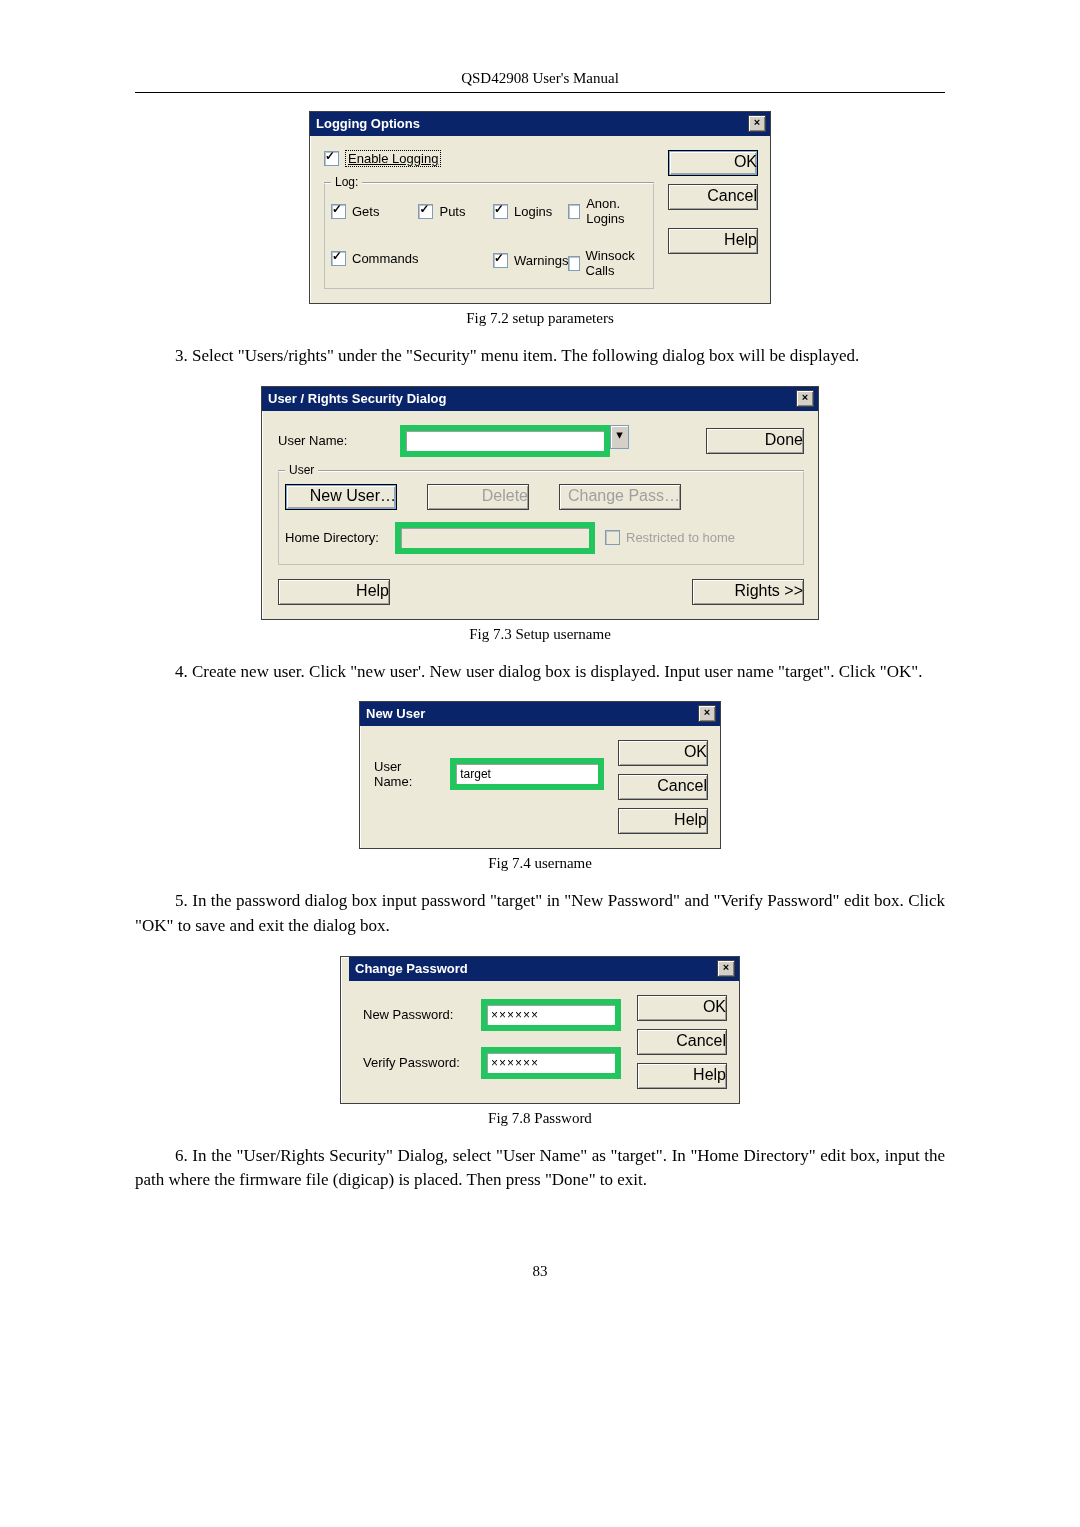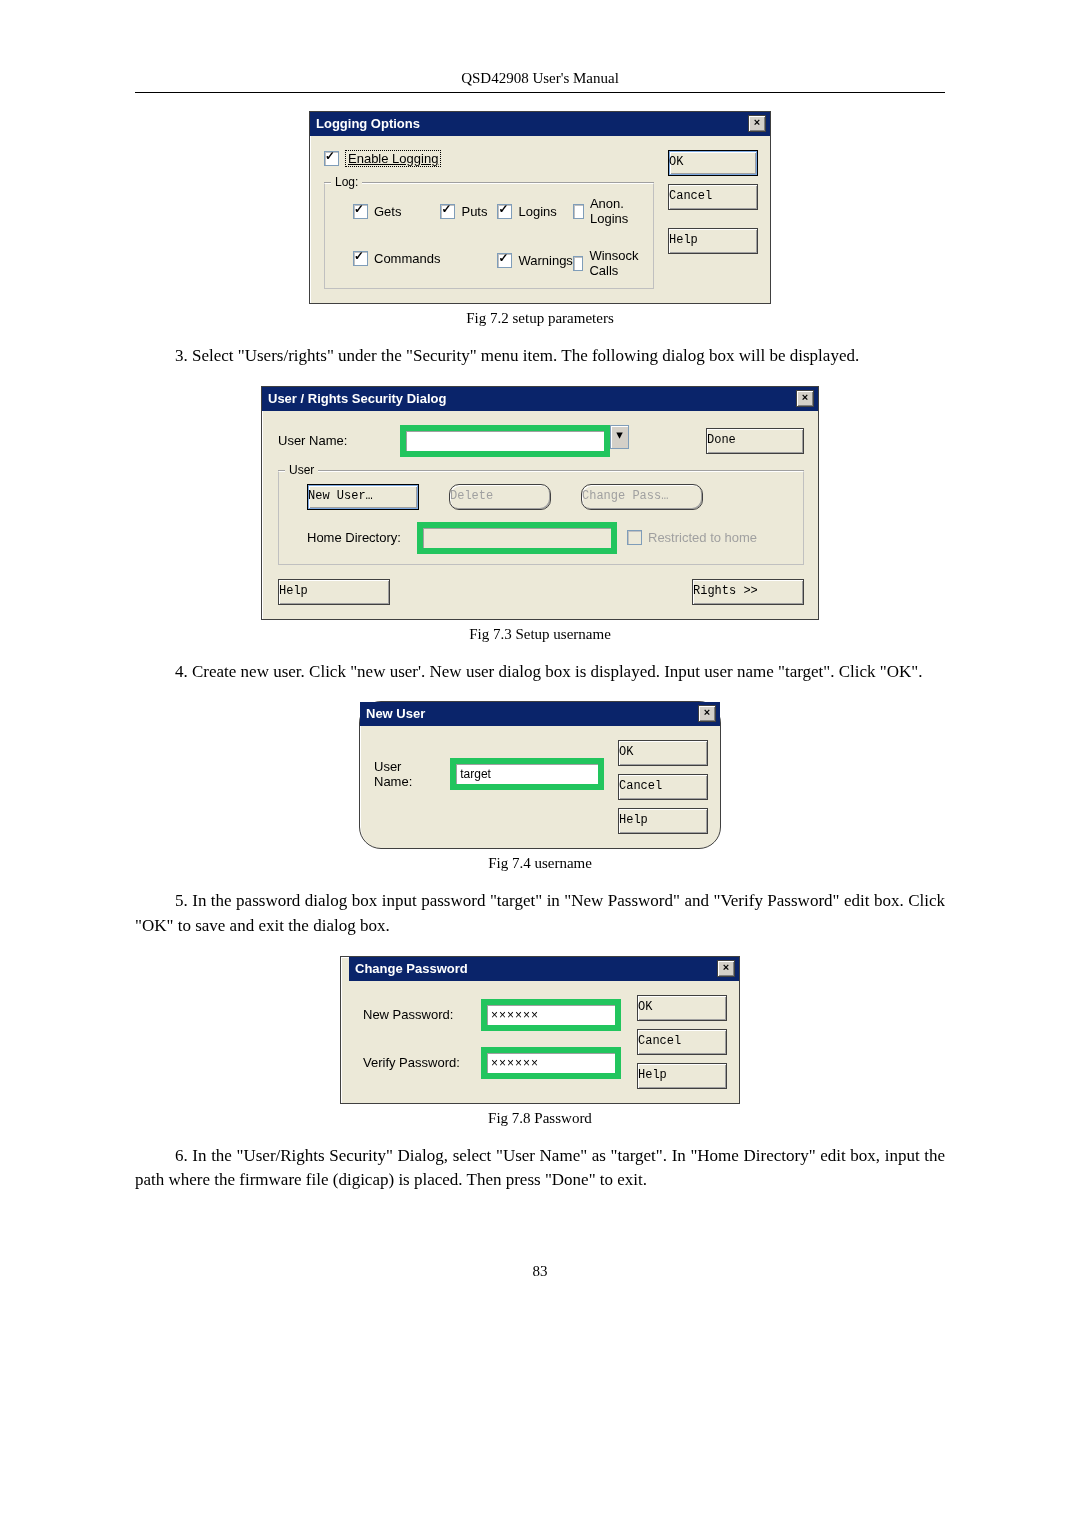--- a/index.html
+++ b/index.html
@@ -59,33 +59,32 @@
     padding: 14px 12px 14px 14px;
     display: flex;
     gap: 14px;
   }
   .winbutton {
     width: 88px;
     height: 24px;
     background: #ece9d8;
     border: 1px solid #404040;
     box-shadow: inset 1px 1px 0 #fff, inset -1px -1px 0 #a0a0a0;
-    font-family: Liberation Mono, monospace;
-    font-size: 12px;
-    text-align: left;
+    font-family: Liberation Sans, sans-serif;
+    font-size: 16px;
+    text-align: right;
     line-height: 22px;
     cursor: pointer;
   }
   .winbutton.focused {
     border: 1px solid #000;
     box-shadow: inset 0 0 0 1px #7ca8e0, inset 2px 2px 0 #fff, inset -2px -2px 0 #a0a0a0;
   }
   .winbutton.disabled {
     color: #a0a0a0;
-    border-radius: 10px;
   }
   .chk {
     display: inline-flex;
     align-items: center;
     gap: 6px;
     color: #000;
   }
   .chk .box {
     width: 13px;
     height: 13px;
@@ -102,21 +101,21 @@
     font-size: 12px;
     font-weight: bold;
     color: #000;
   }
   .chk.disabled { color: #a0a0a0; }
   .chk.disabled .box { background: #ece9d8; }
   .groupbox {
     border: 1px solid #c0c0c0;
     border-top-color: #fff;
     box-shadow: 0 -1px 0 #a0a0a0;
-    padding: 12px 10px 10px 28px;
+    padding: 12px 10px 10px 6px;
     position: relative;
     margin-top: 8px;
   }
   .groupbox .legend {
     position: absolute;
     top: -9px;
     left: 6px;
     background: #ece9d8;
     padding: 0 4px;
     font-size: 12px;
@@ -266,21 +265,21 @@
       <div style="display:flex; justify-content:space-between; margin-top:14px;">
         <div class="winbutton" style="width:110px;">Help</div>
         <div class="winbutton" style="width:110px;">Rights &gt;&gt;</div>
       </div>
     </div>
   </div>
   <div class="caption">Fig 7.3 Setup username</div>
 
   <p class="body-text step-indent">4.    Create new user. Click "new user'. New user dialog box is displayed. Input user name "target". Click "OK".</p>
 
-  <div class="dialog" style="width:360px;border-radius:22px;">
+  <div class="dialog" style="width:360px;">
     <div class="titlebar">
       <span>New User</span>
       <div class="closebtn">×</div>
     </div>
     <div class="dlgbody" style="align-items:flex-start;">
       <div style="flex:1; display:flex; align-items:center; gap:10px; margin-top:18px;">
         <span>User Name:</span>
         <div class="input-sunken" style="width:140px;">target</div>
       </div>
       <div style="display:flex; flex-direction:column; gap:8px;">

